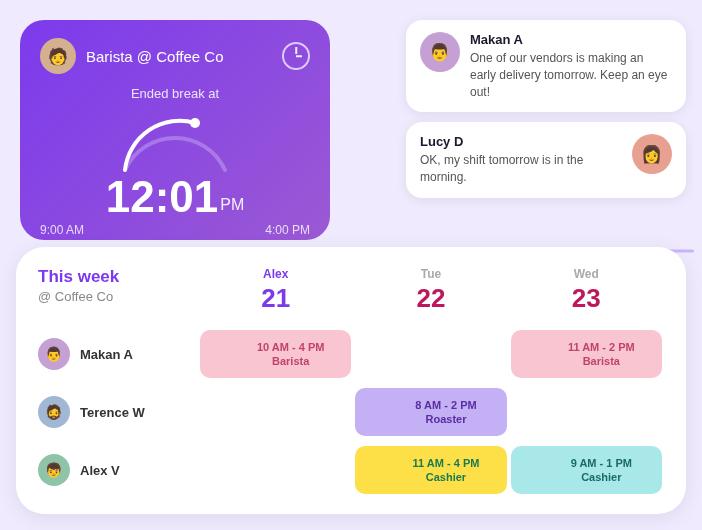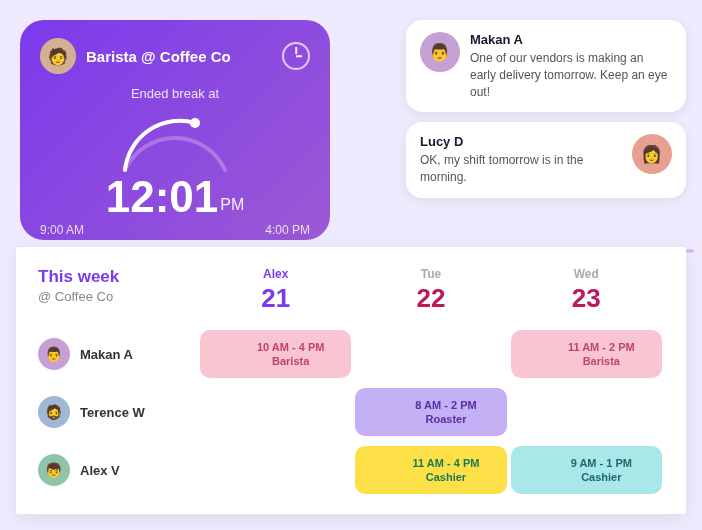--- a/index.html
+++ b/index.html
@@ -66,21 +66,21 @@
     }
 
     .avatar.medium {
       width: 40px;
       height: 40px;
       font-size: 17px;
     }
 
     .purple-card-title {
       font-size: 15px;
-      font-weight: 700;
+      font-weight: 400;
       color: white;
     }
 
     .clock-icon {
       width: 28px;
       height: 28px;
       border: 2px solid rgba(255,255,255,0.7);
       border-radius: 50%;
       display: flex;
       align-items: center;
@@ -203,21 +203,21 @@
       line-height: 1.4;
     }
 
     
     .schedule-card {
       position: absolute;
       bottom: 16px;
       left: 16px;
       right: 16px;
       background: white;
-      border-radius: 3px;
+      border-radius: 28px;
       padding: 20px 22px;
       box-shadow: 0 4px 20px rgba(0,0,0,0.08);
       z-index: 3;
     }
 
     .schedule-header {
       display: flex;
       gap: 0;
       margin-bottom: 16px;
     }

